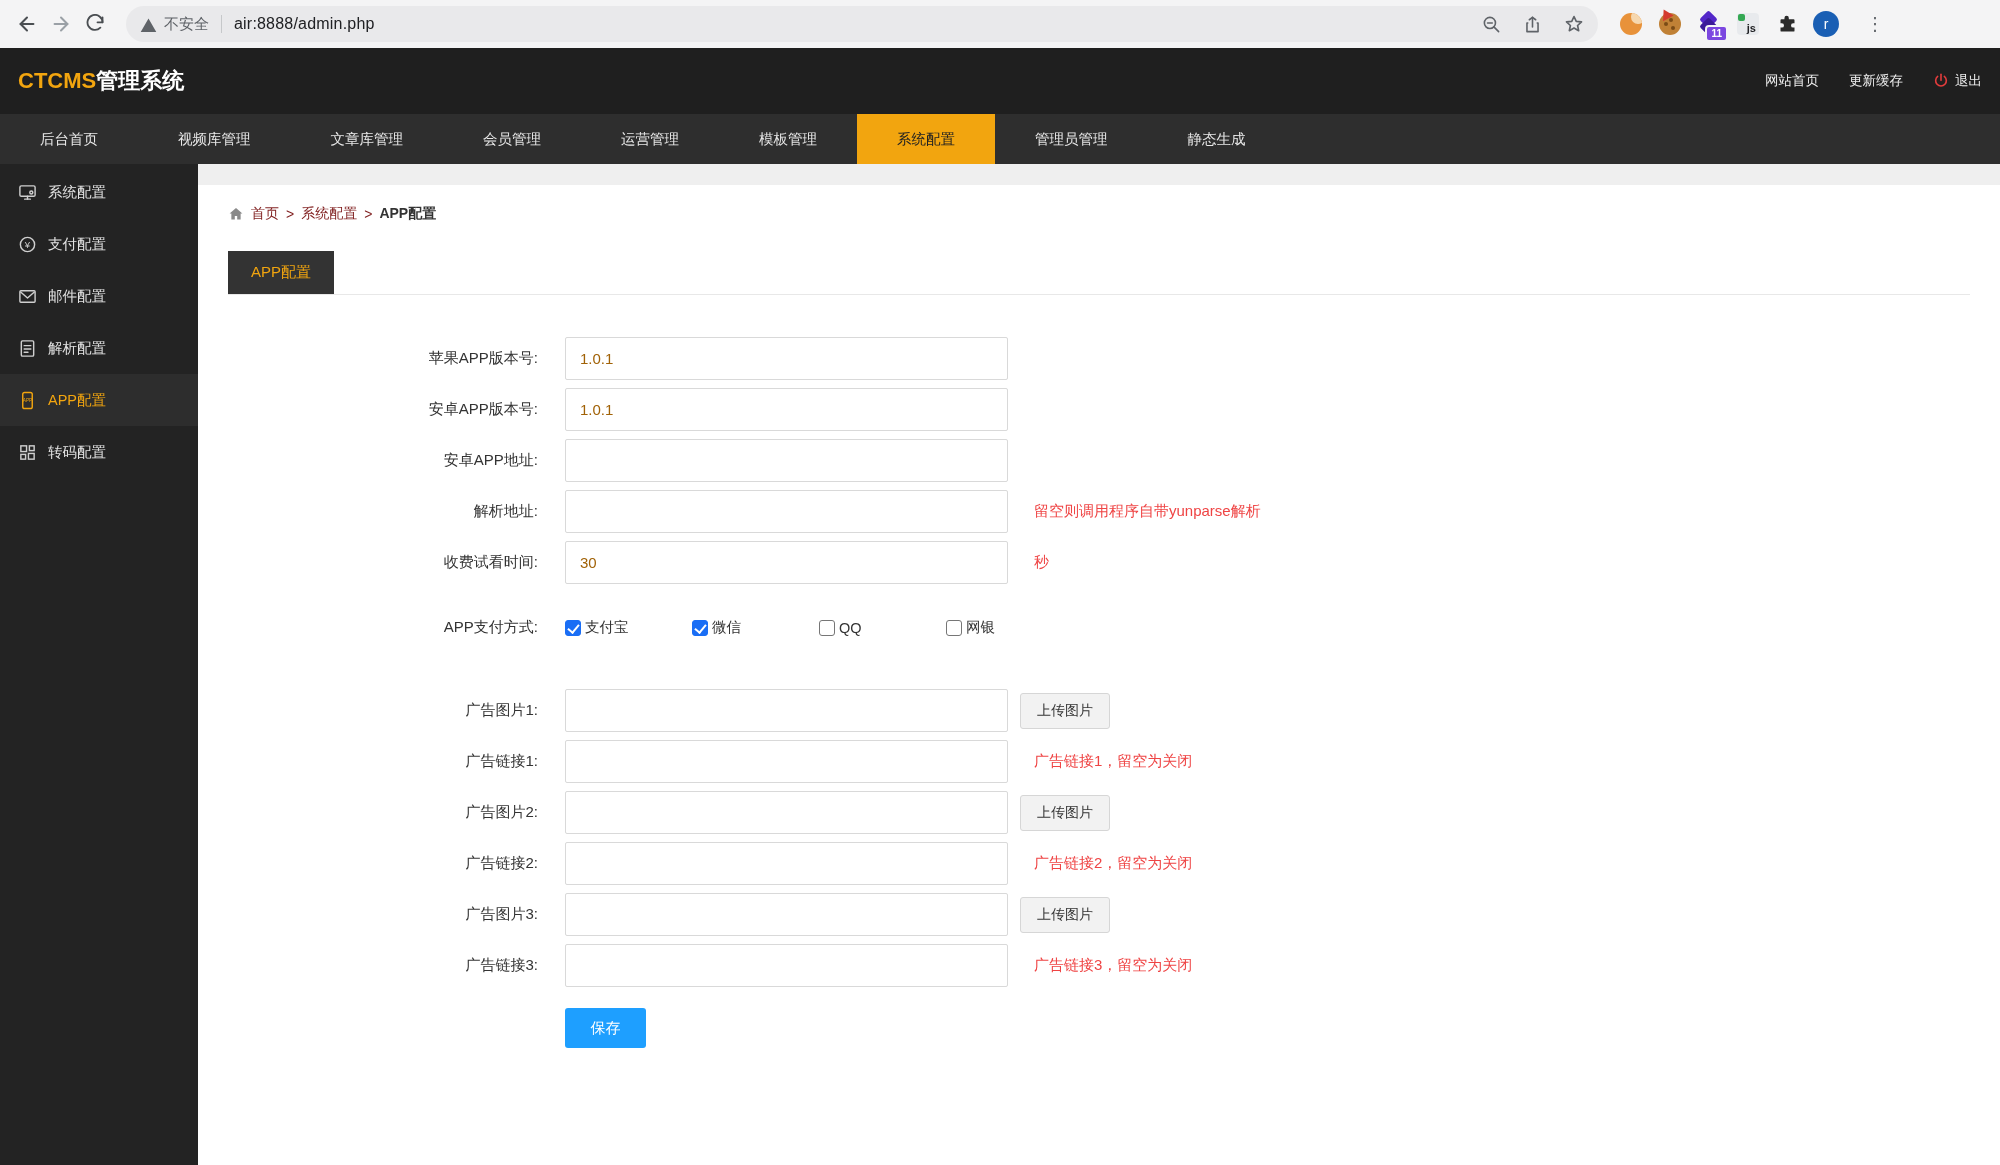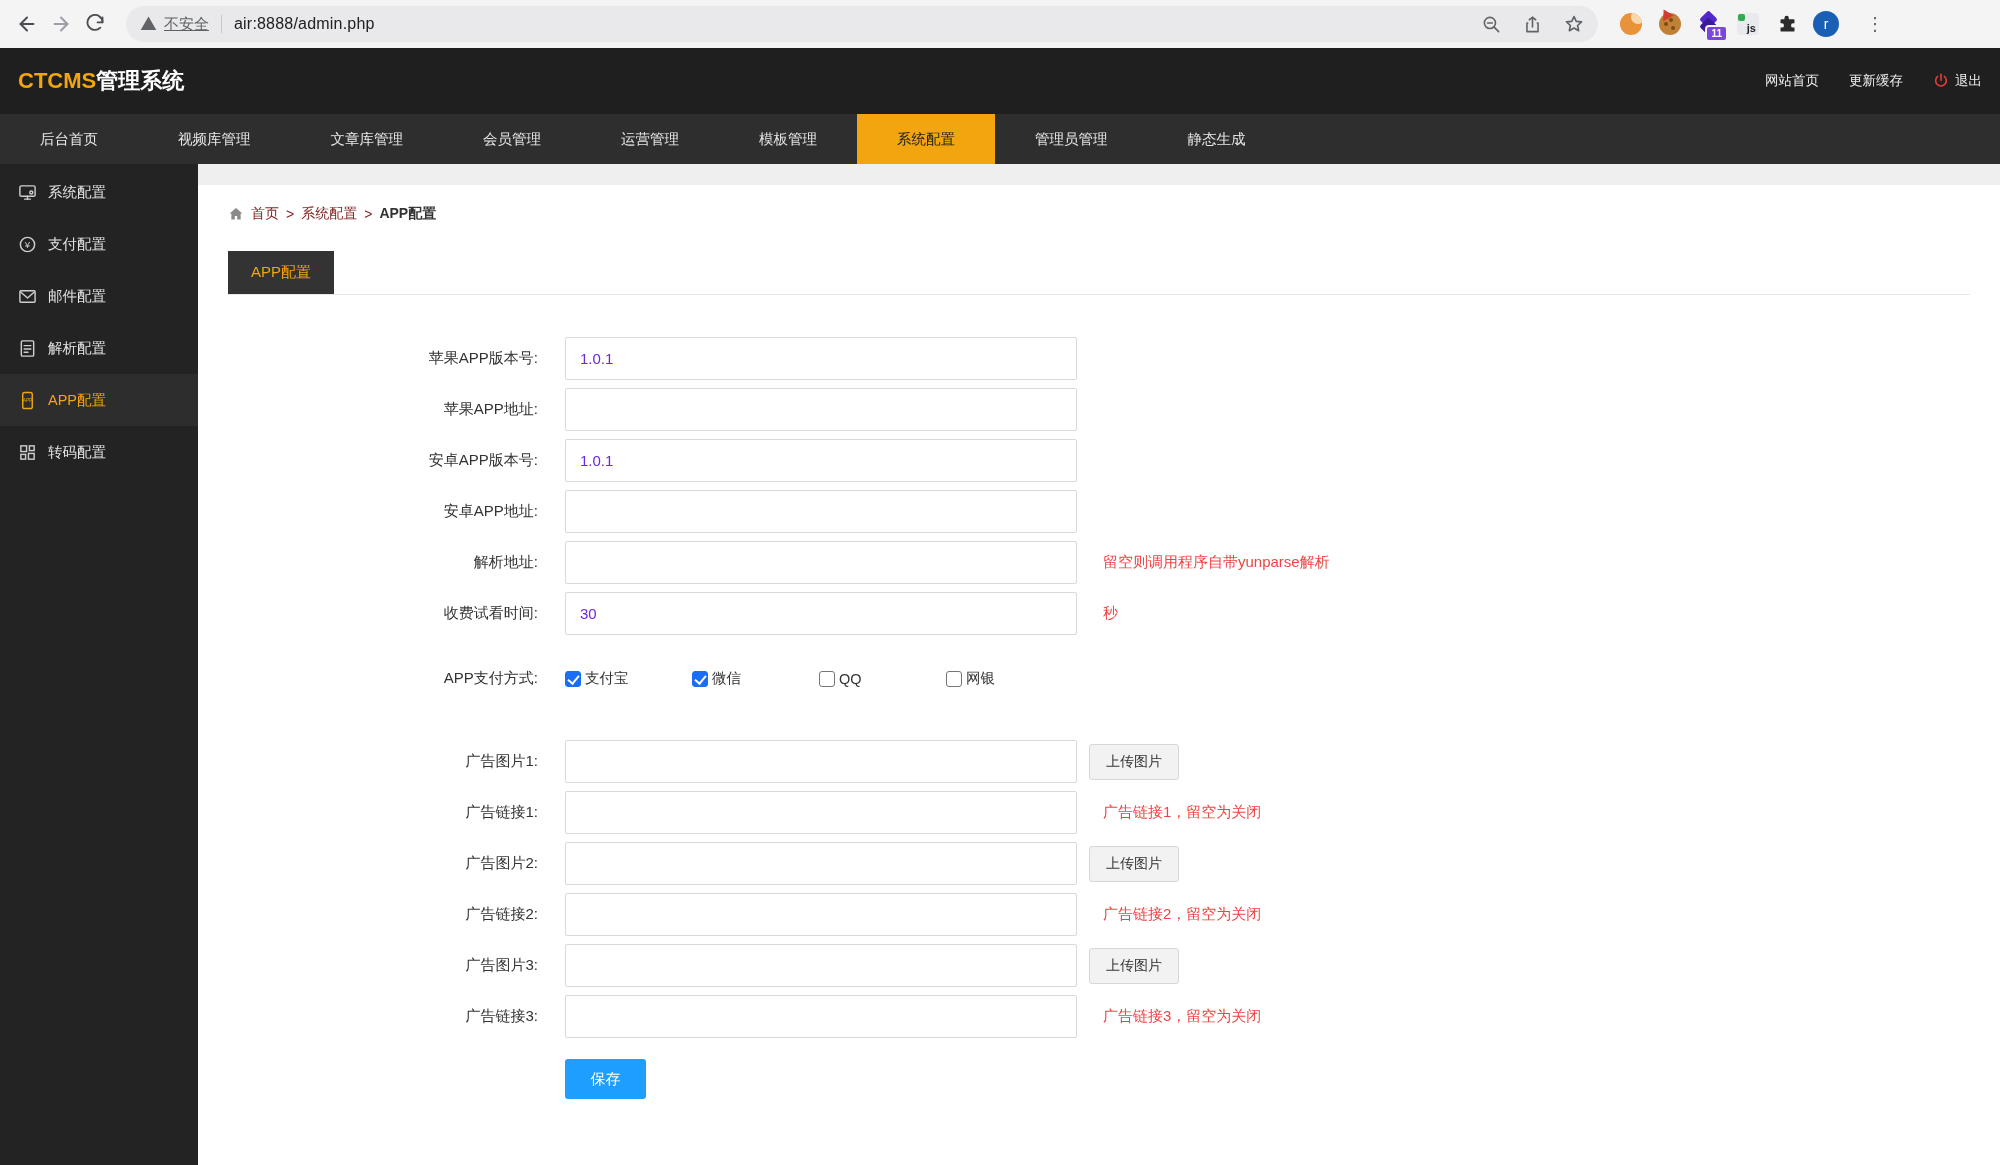--- a/index.html
+++ b/index.html
@@ -4,21 +4,21 @@
 <style>
   * { margin:0; padding:0; box-sizing:border-box; }
   html,body { font-family:"Liberation Sans","DejaVu Sans",sans-serif; }
   .page { width:2000px; height:1165px; position:relative; overflow:hidden; background:#efefef; }
 
   
   .browser-bar { height:48px; background:#f4f4f5; display:flex; align-items:center; padding:0 10px; }
   .nav-btn { width:34px; height:34px; display:flex; align-items:center; justify-content:center; border-radius:50%; color:#4a4e52; flex:0 0 auto; }
   .nav-btn.disabled { color:#9aa0a6; }
   .omnibox { flex:0 0 auto; width:1472px; height:36px; margin-left:14px; background:#e9e9eb; border-radius:18px; display:flex; align-items:center; padding:0 14px; }
-  .omni-warn { display:flex; align-items:flex-start; color:#5f6368; gap:7px;text-decoration:underline; }
+  .omni-warn { display:flex; align-items:flex-end; color:#5f6368; gap:7px; }
   .omni-warn-text { font-size:15px; color:#5f6368; }
   .omni-divider { width:1px; height:18px; background:#c6c8ca; margin:0 12px; }
   .omni-url { font-size:16px; color:#202124; letter-spacing:.2px; }
   .omni-right { margin-left:auto; display:flex; align-items:center; gap:22px; color:#5f6368; }
   .ext-strip { display:flex; align-items:center; gap:13px; margin-left:20px; }
   .ext { width:26px; height:26px; display:flex; align-items:center; justify-content:center; position:relative; }
   .ext-pie { width:22px; height:22px; border-radius:50%; background:#e8923a; position:relative; overflow:hidden; }
   .ext-pie::after { content:""; position:absolute; right:-3px; top:-3px; width:14px; height:14px; background:#f6d7ae; border-radius:50%; }
   .ext-cookie { width:22px; height:22px; border-radius:50%; background:#c08136; position:relative; }
   .ext-cookie i { position:absolute; width:4px; height:4px; border-radius:50%; background:#7a4b16; }
@@ -61,21 +61,21 @@
   .breadcrumb .crumb.current { color:#333; font-weight:bold; }
   .breadcrumb .home-icon { color:#8a8a8a; display:flex; }
 
   .tabbar { margin-top:28px; border-bottom:1px solid #e8e8e8; }
   .content-tab { display:inline-block; background:#333; color:#F2A50F; font-size:15px; padding:12px 23px; cursor:pointer; }
 
   
   .form { margin-top:42px; }
   .frow { display:flex; align-items:center; margin-bottom:8px; min-height:43px; }
   .flabel { width:310px; text-align:right; margin-right:27px; font-size:15px; color:#333; flex:0 0 auto; }
-  .finput { width:512px; height:43px; border:1px solid #d9d9d9; border-radius:2px; font-size:15px; color:#6d28d9; padding:13px 14px; outline:none; font-family:inherit; background:#fff; }
+  .finput { width:443px; height:43px; border:1px solid #d9d9d9; border-radius:2px; font-size:15px; color:#a16207; padding:13px 14px; outline:none; font-family:inherit; background:#fff; }
   .fhint { margin-left:26px; font-size:15px; color:#ef4444; }
   .upload-btn { margin-left:12px; background:#f2f2f2; border:1px solid #d6d6d6; border-radius:3px; font-size:14px; color:#333; padding:8px 16px; cursor:pointer; font-family:inherit; }
   .check-row { margin:22px 0 33px 0; }
   .check-opt { display:inline-flex; align-items:center; width:127px; font-size:14.5px; color:#333; cursor:pointer; }
   .check-opt input { appearance:none; -webkit-appearance:none; width:16px; height:16px; border:1.6px solid #767676; border-radius:3px; margin:0 4px 0 0; position:relative; background:#fff; cursor:pointer; }
   .check-opt input:checked { background:#1A6EF5; border-color:#1A6EF5; }
   .check-opt input:checked::after { content:""; position:absolute; left:4px; top:1px; width:5px; height:9px; border:solid #fff; border-width:0 2px 2px 0; transform:rotate(40deg); }
   .save-btn { margin:13px 0 0 337px; width:81px; height:40px; background:#1E9FFF; color:#fff; border:none; border-radius:3px; font-size:15px; cursor:pointer; font-family:inherit; }
   .ad-group { margin-top:40px; }
 </style>
@@ -270,24 +270,20 @@
 
         <div class="tabbar">
           <span class="content-tab">APP配置</span>
         </div>
 
         <div class="form">
 
           <div class="frow">
             <span class="flabel">苹果APP版本号:</span>
             <input class="finput" type="text" value="1.0.1" style="">
-          </div>
-          <div class="frow">
-            <span class="flabel">苹果APP地址:</span>
-            <input class="finput" type="text" value="" style="">
           </div>
           <div class="frow">
             <span class="flabel">安卓APP版本号:</span>
             <input class="finput" type="text" value="1.0.1" style="">
           </div>
           <div class="frow">
             <span class="flabel">安卓APP地址:</span>
             <input class="finput" type="text" value="" style="">
           </div>
           <div class="frow">

